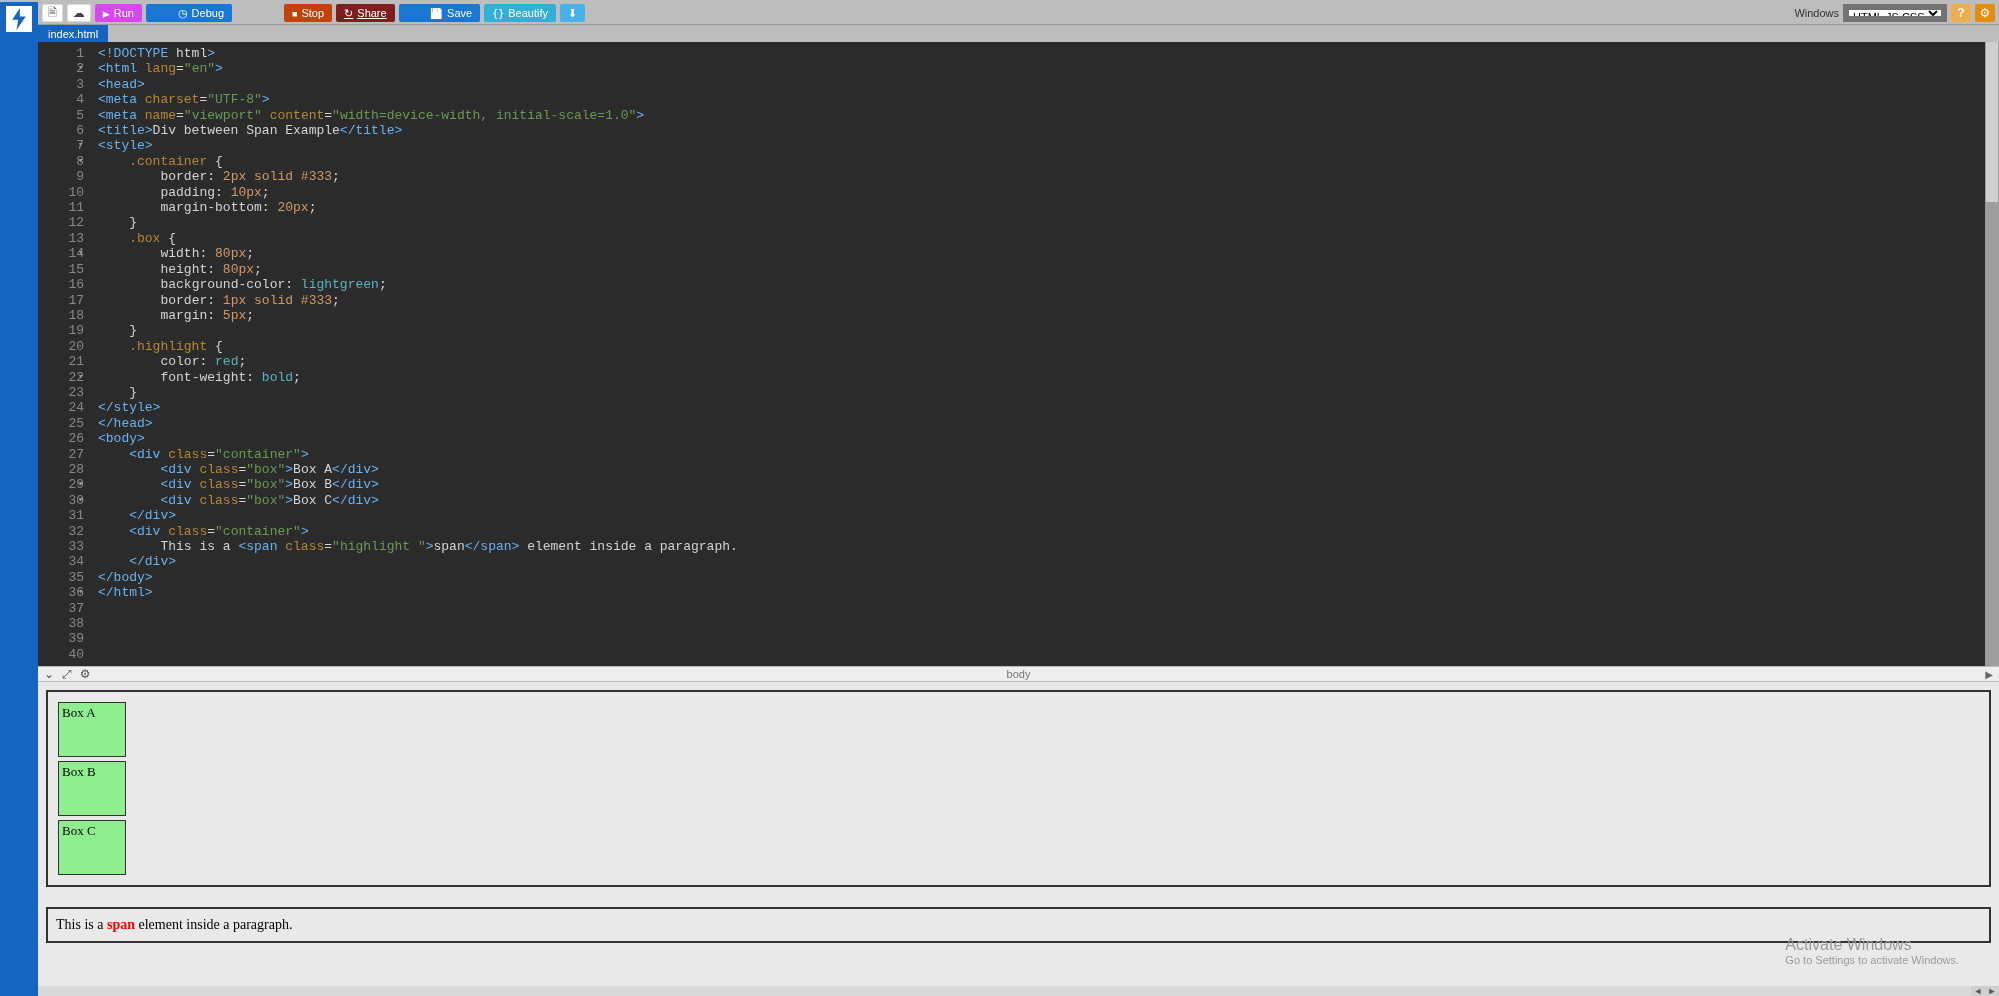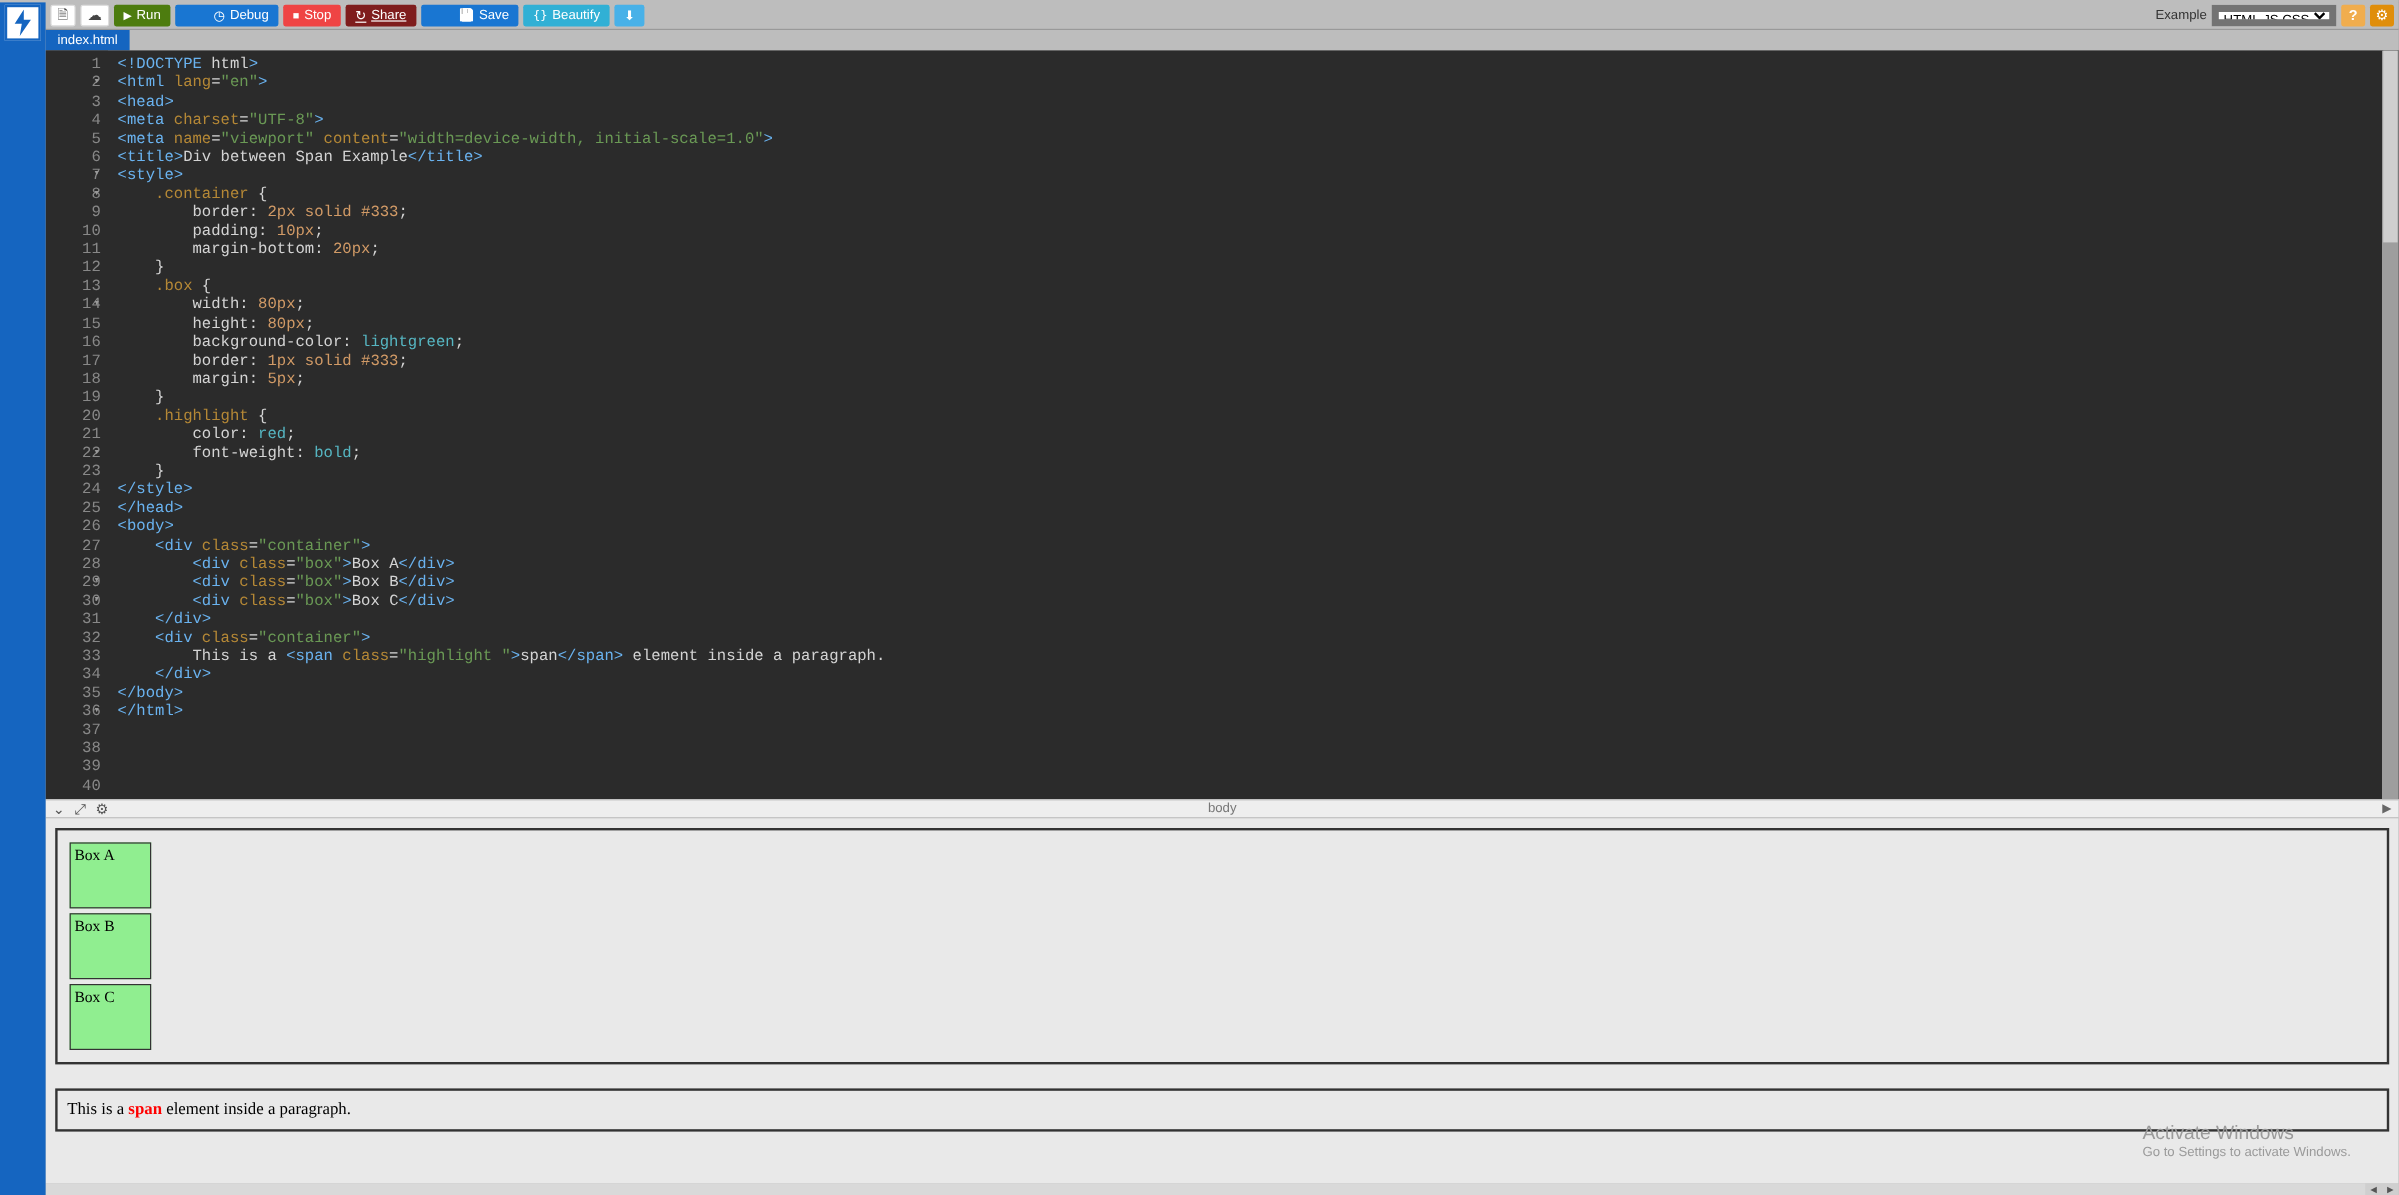--- a/index.html
+++ b/index.html
@@ -49,23 +49,23 @@
   align-items: center;
   height: 18px;
   padding: 0 8px;
   color: #fff;
   font-size: 11px;
   border-radius: 2px;
   cursor: pointer;
   gap: 4px;
 }
 .tbtn.white { background: #fff; color: #444; border: 1px solid #ddd; padding: 0 5px; }
-.tbtn.green { background: #4d7c0f; }
+.tbtn.green { background: #d946ef; }
 .tbtn.blue  { background: #1976d2; padding-left: 32px; }
-.tbtn.red   { background: #ef4444; }
+.tbtn.red   { background: #c2410c; margin-left: 48px; }
 .tbtn.orange{ background: #7f1d1d; text-decoration: underline; }
 .tbtn.cyan  { background: #31b0d5; text-align: center; }
 .tbtn.lightblue{ background: #48b1e8; }
 .right-cluster { margin-left: auto; display: flex; align-items: center; gap: 4px; }
 .right-cluster .lbl { color: #333; font-size: 11px; }
 .right-cluster select { font-size: 11px; height: 18px; border: 6px solid #737373; background:#fff; }
 .rt-btn { width: 20px; height: 18px; display:flex; align-items:center; justify-content:center; color:#fff; border-radius:2px; cursor:pointer; }
 .rt-btn.orange-b { background:#f0ad4e; }
 .rt-btn.orange-d { background:#e08e0b; }
 
@@ -225,21 +225,21 @@
     </span>
   <span class="tbtn cyan">
       <span class="ico-braces"></span>
       <span>Beautify</span>
     </span>
   <span class="tbtn lightblue">
       <span class="ico-download"></span>
     </span>
 
   <div class="right-cluster">
-    <span class="lbl">Example</span>
+    <span class="lbl">Windows</span>
     <select><option>HTML,JS,CSS</option></select>
     <span class="rt-btn orange-b">
         <span class="ico-help"></span>
       </span>
     <span class="rt-btn orange-d">
         <span class="ico-gear"></span>
       </span>
   </div>
 </div>
 

